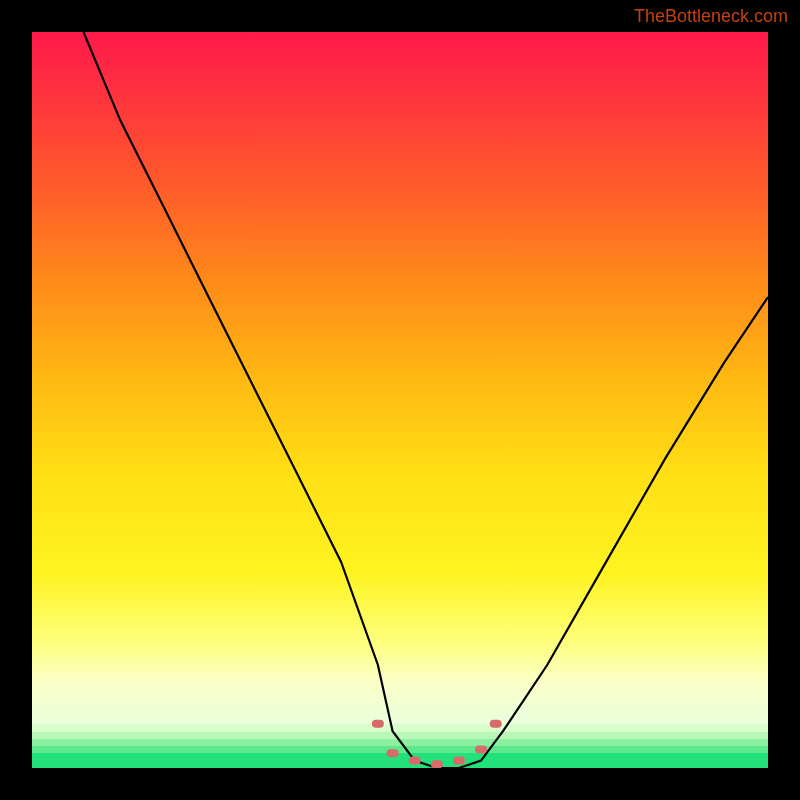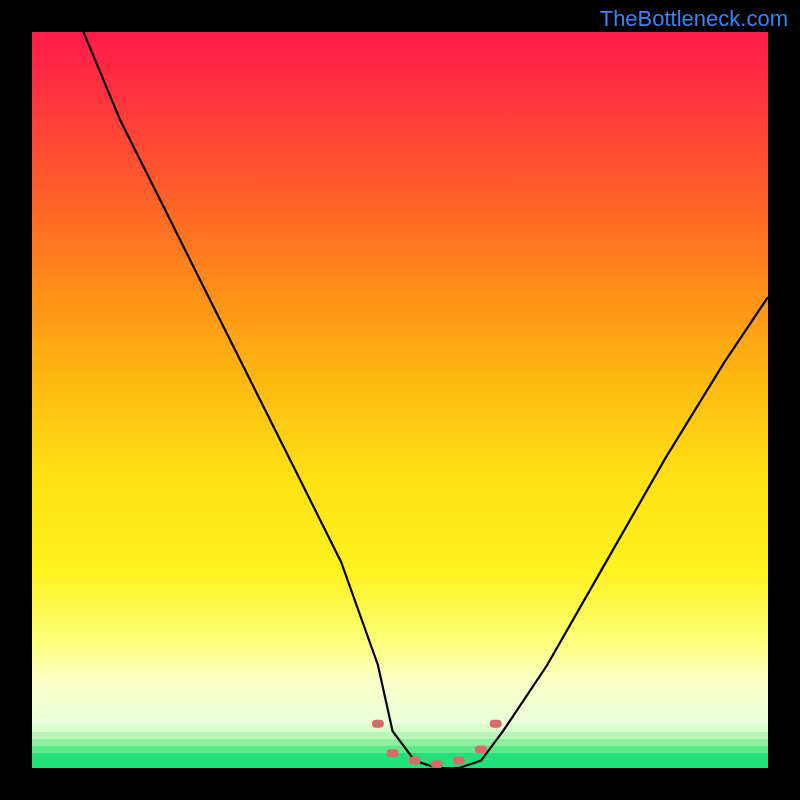--- a/index.html
+++ b/index.html
@@ -9,22 +9,22 @@
     height: 800px;
     background: #000;
     position: relative;
     overflow: hidden;
     font-family: Arial, Helvetica, sans-serif;
   }
   .watermark {
     position: absolute;
     top: 6px;
     right: 12px;
-    color: #3b82f6;
-    font-size: 22px;
+    color: #c2410c;
+    font-size: 18px;
     font-weight: 500;
     z-index: 10;
   }
   .plot-area {
     position: absolute;
     left: 32px;
     top: 32px;
     width: 736px;
     height: 736px;
     background: #000;

